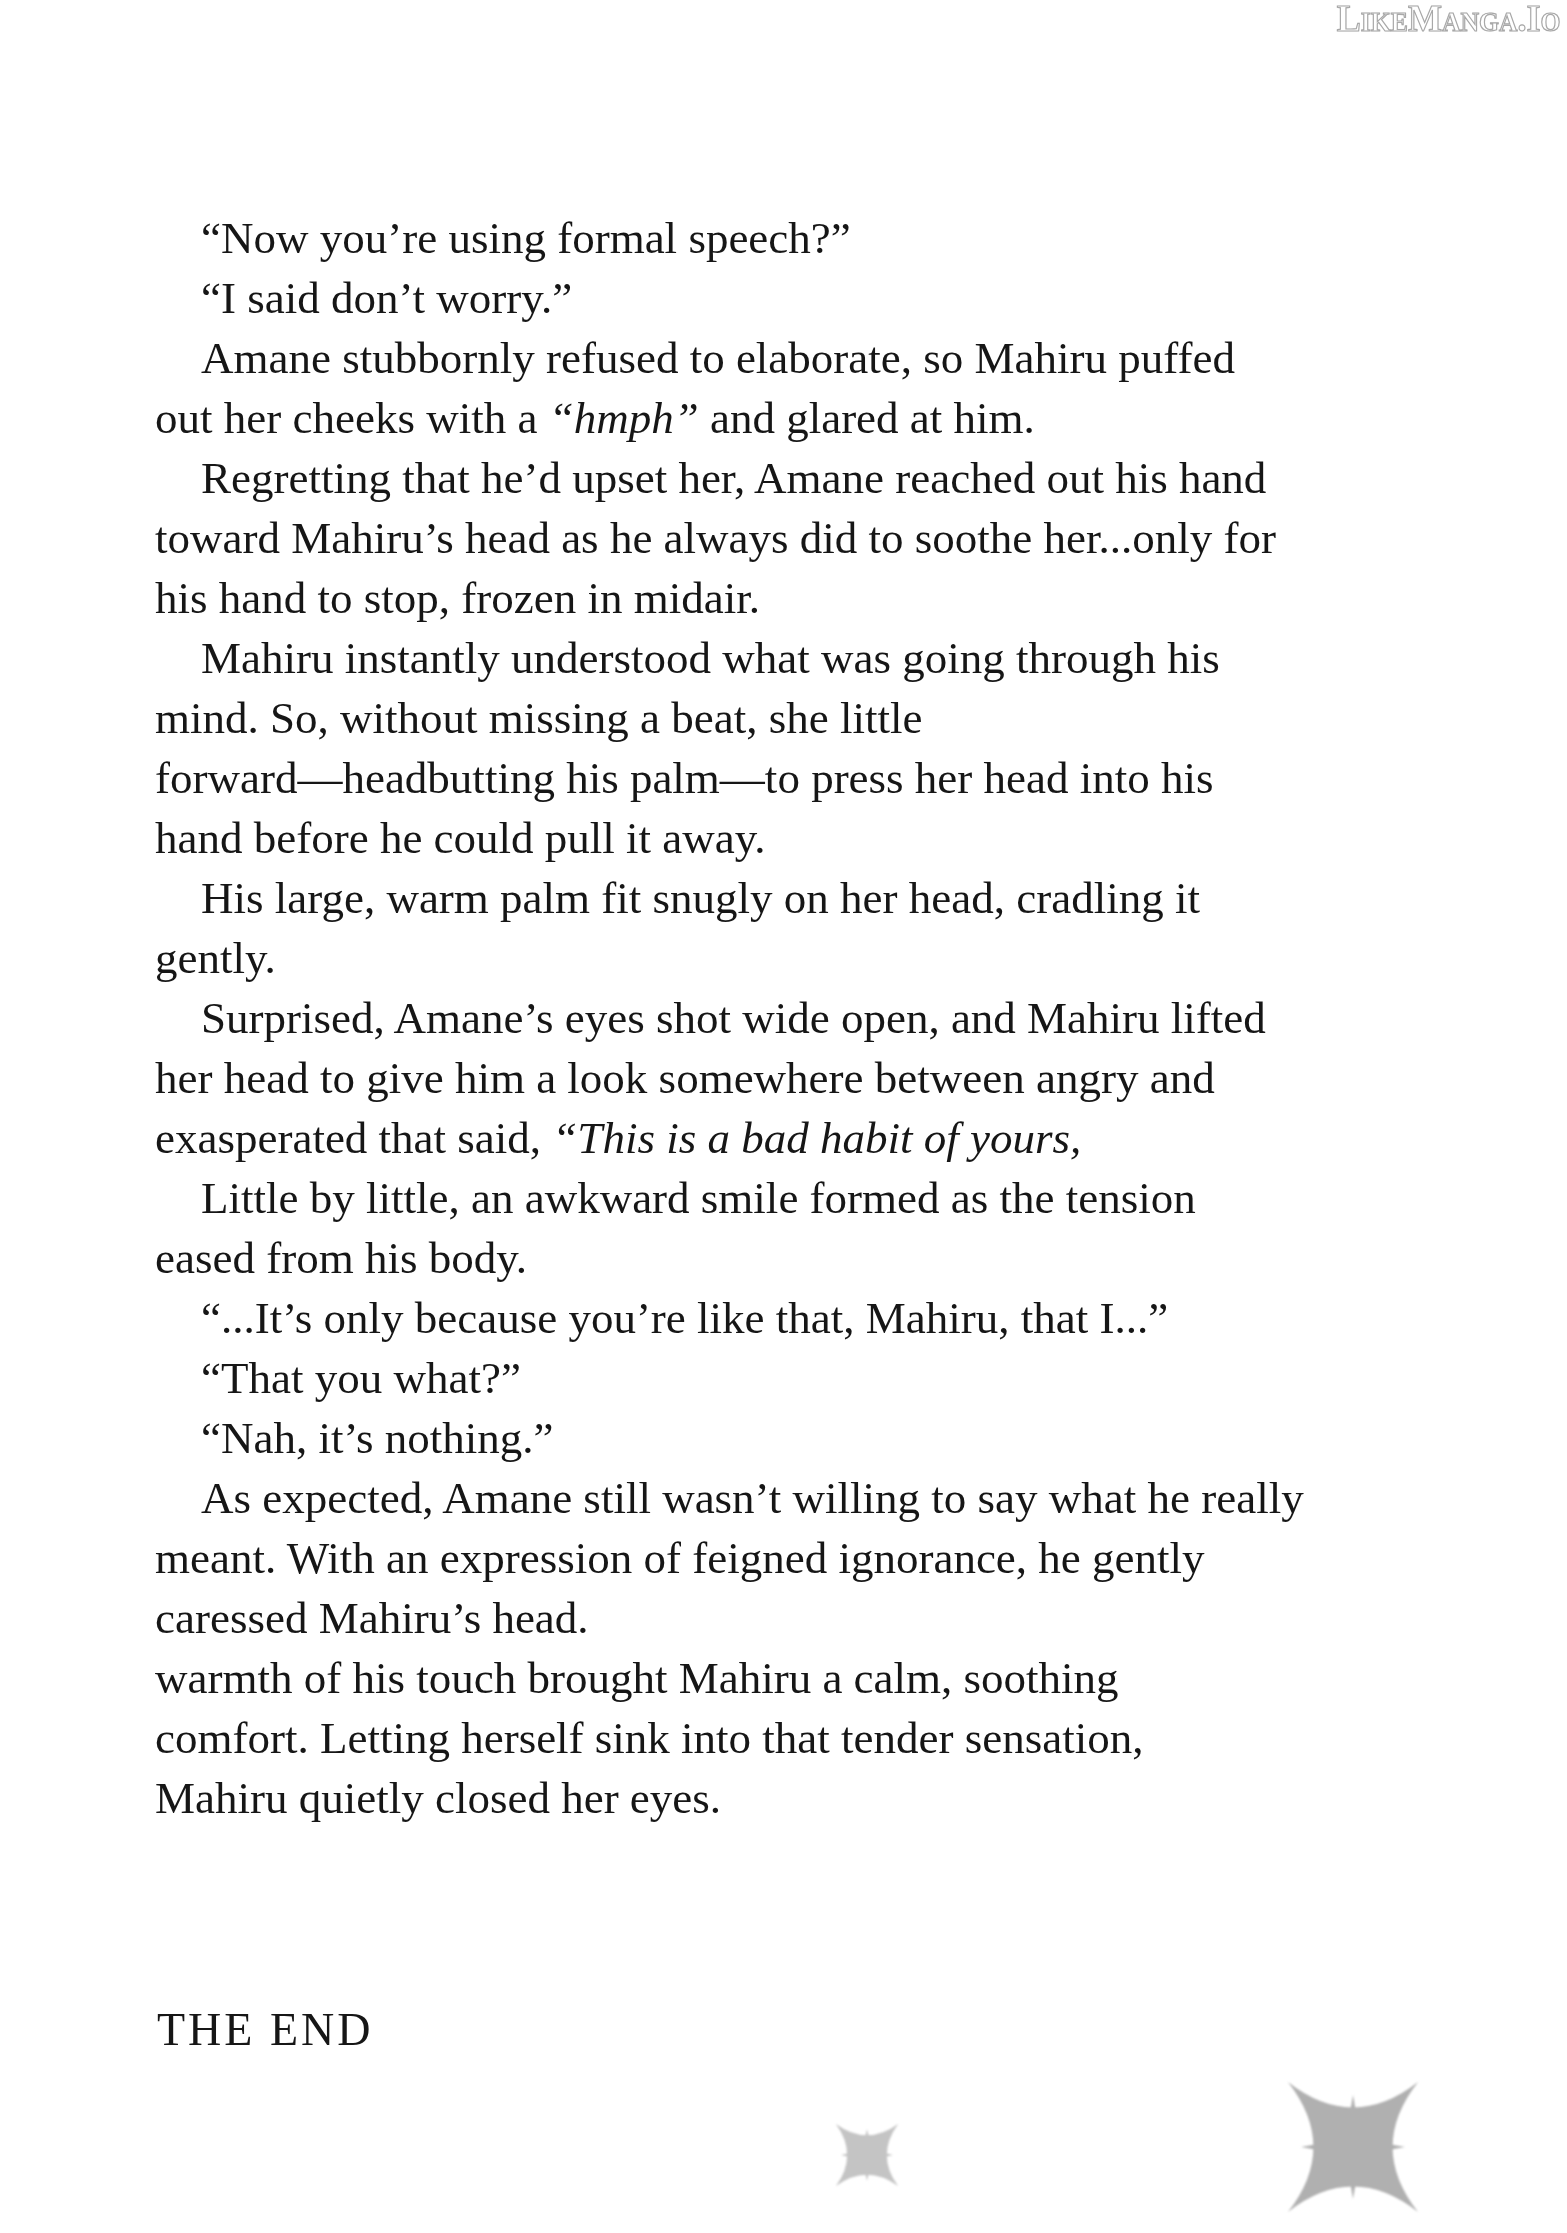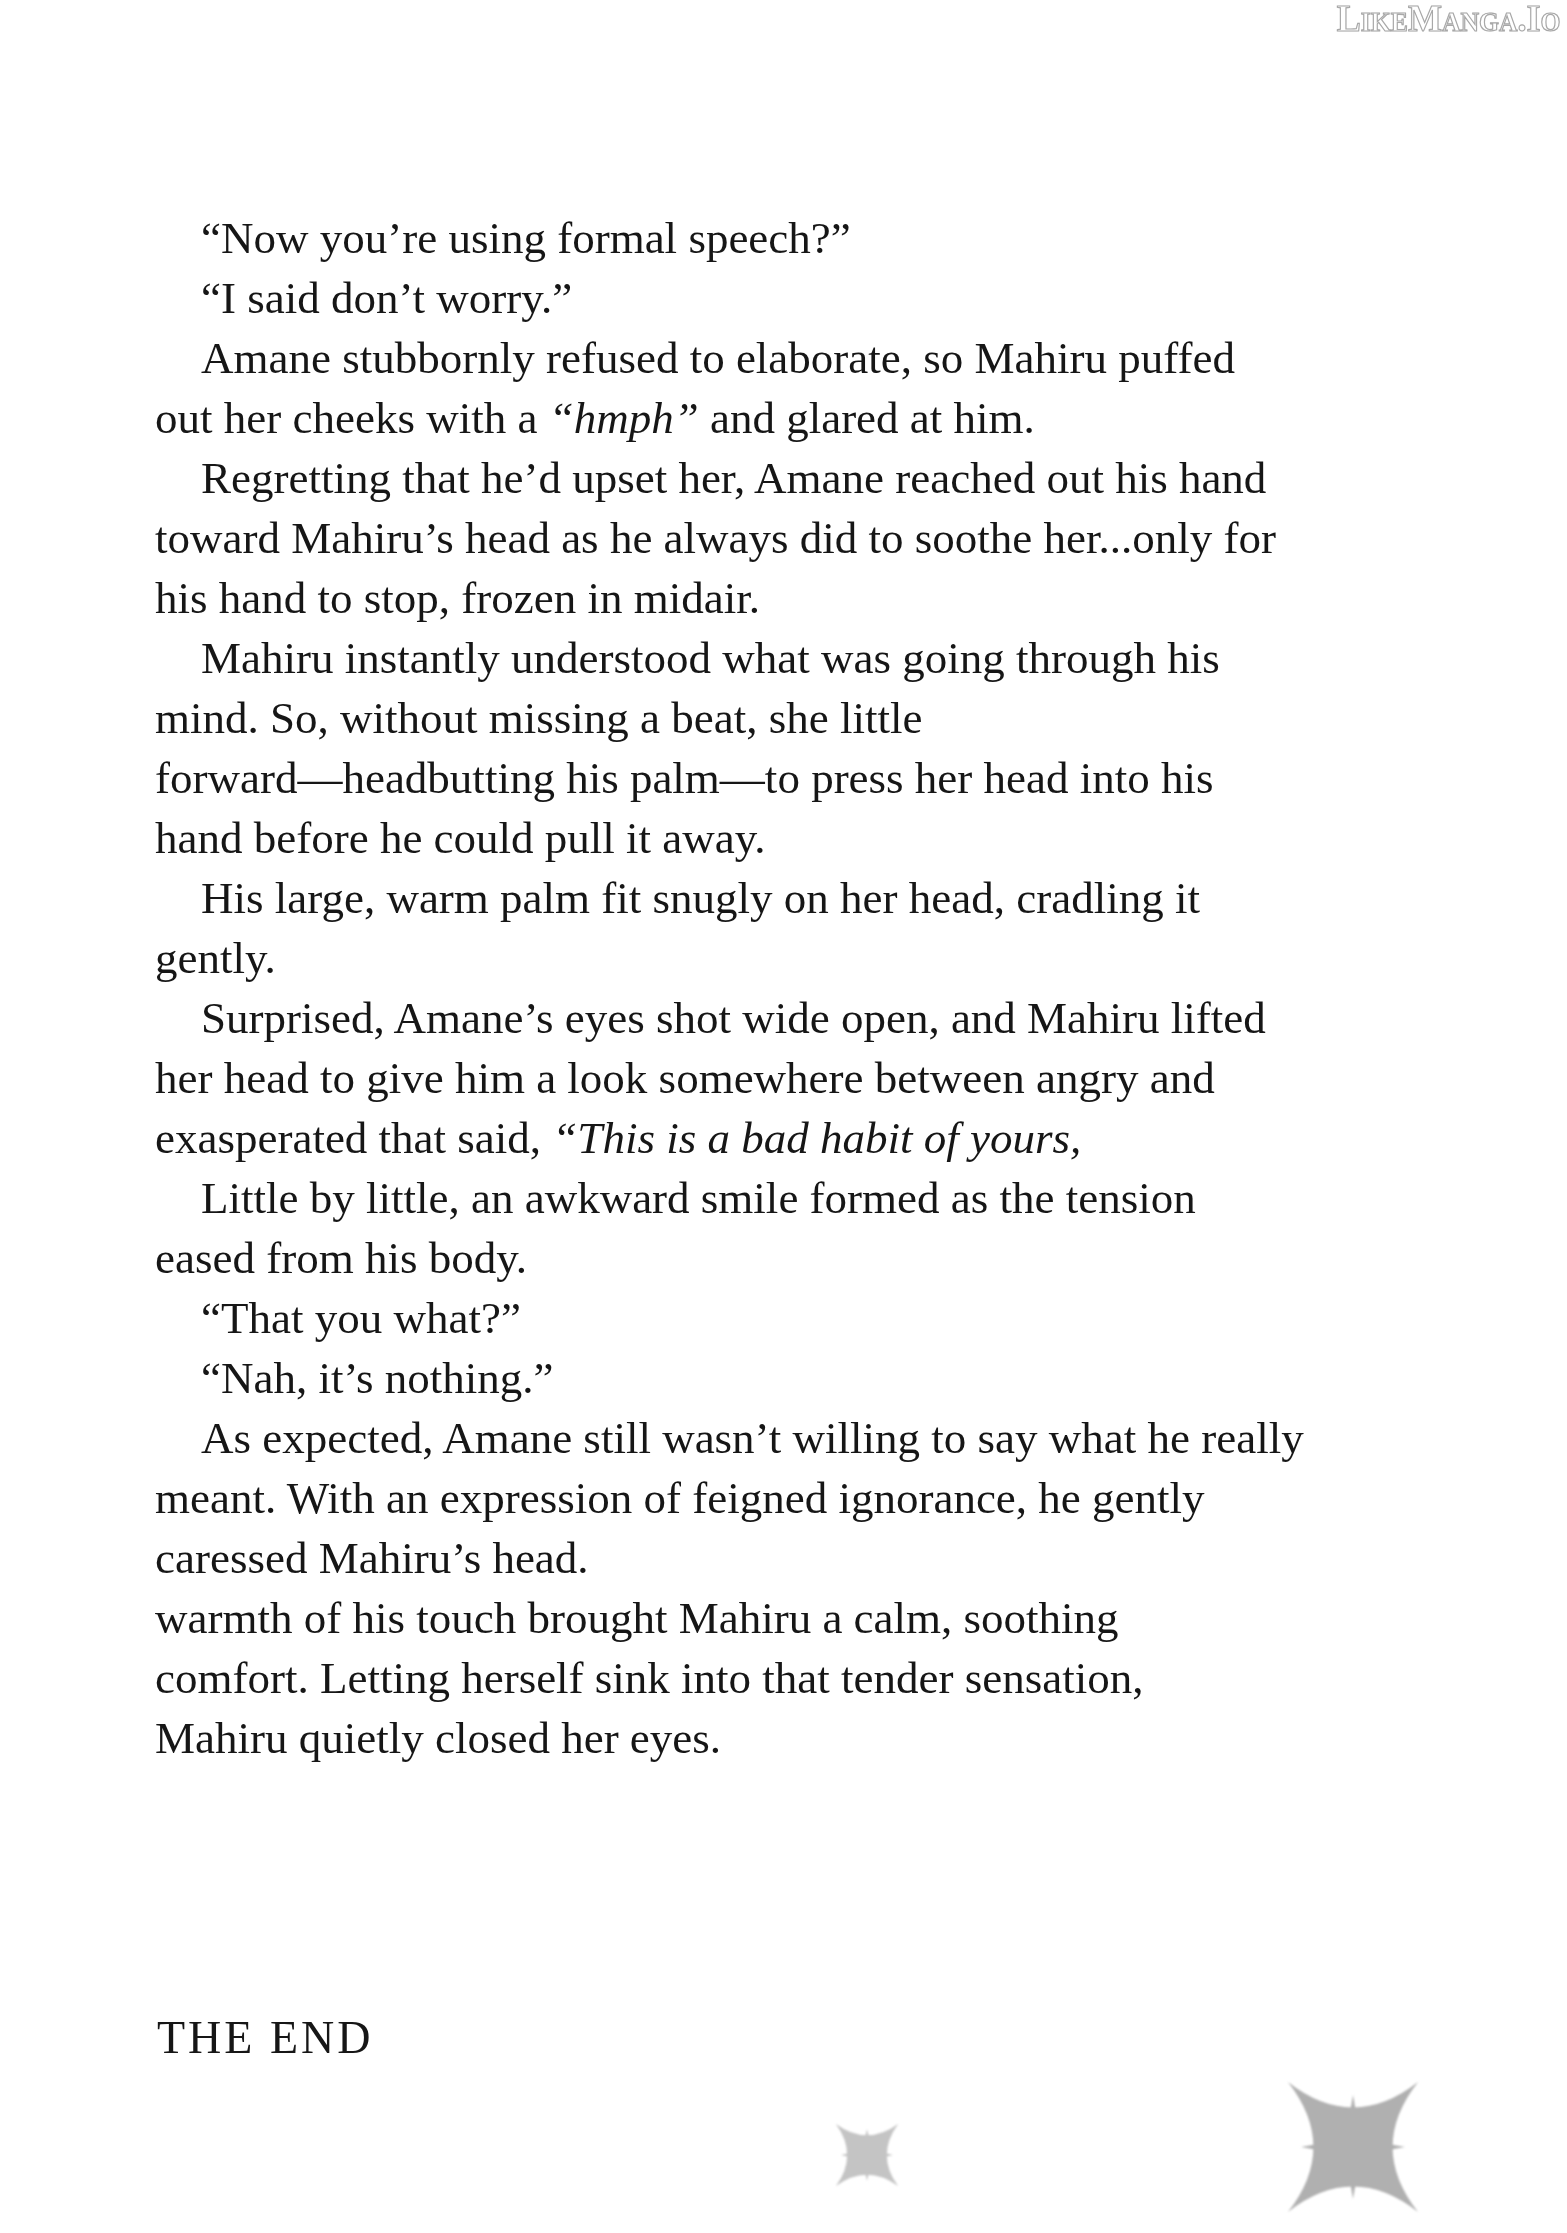--- a/index.html
+++ b/index.html
@@ -45,21 +45,20 @@
   .italic { font-style: italic; text-align: right; }
   .the-end {
     position: absolute;
     left: 157px;
     top: 2000px;
     color: #161616;
     font-size: 46px;
     line-height: 60px;
     letter-spacing: 3px;
     white-space: nowrap;
-    margin-top: 8px;
   }
   .sparkle { position: absolute; filter: blur(1px); }
   .sparkle.small { left: 817px; top: 2105px; width: 100px; height: 100px; }
   .sparkle.large { left: 1258px; top: 2052px; width: 190px; height: 190px; }
 </style>
 </head>
 <body>
 
 <div class="watermark">LikeManga.Io</div>
 
@@ -75,20 +74,21 @@
     <div class="line"><span>mind. So, without missing a beat, she little</span></div>
     <div class="line"><span>forward—headbutting his palm—to press her head into his</span></div>
     <div class="line"><span>hand before he could pull it away.</span></div>
     <div class="line indent"><span>His large, warm palm fit snugly on her head, cradling it</span></div>
     <div class="line"><span>gently.</span></div>
     <div class="line indent"><span>Surprised, Amane’s eyes shot wide open, and Mahiru lifted</span></div>
     <div class="line"><span>her head to give him a look somewhere between angry and</span></div>
     <div class="line"><span>exasperated that said, </span><span class="italic">“This is a bad habit of yours,</span></div>
     <div class="line indent"><span>Little by little, an awkward smile formed as the tension</span></div>
     <div class="line"><span>eased from his body.</span></div>
+    <div class="line indent"><span>“...It’s only because you’re like that, Mahiru, that I...”</span></div>
     <div class="line indent"><span>“That you what?”</span></div>
     <div class="line indent"><span>“Nah, it’s nothing.”</span></div>
     <div class="line indent"><span>As expected, Amane still wasn’t willing to say what he really</span></div>
     <div class="line"><span>meant. With an expression of feigned ignorance, he gently</span></div>
     <div class="line"><span>caressed Mahiru’s head.</span></div>
     <div class="line"><span>warmth of his touch brought Mahiru a calm, soothing</span></div>
     <div class="line"><span>comfort. Letting herself sink into that tender sensation,</span></div>
     <div class="line"><span>Mahiru quietly closed her eyes.</span></div>
   </div>
 

